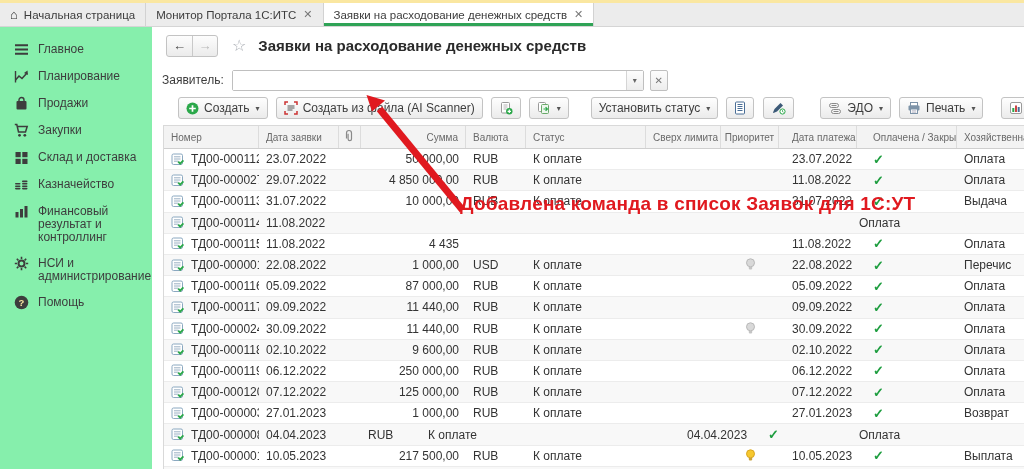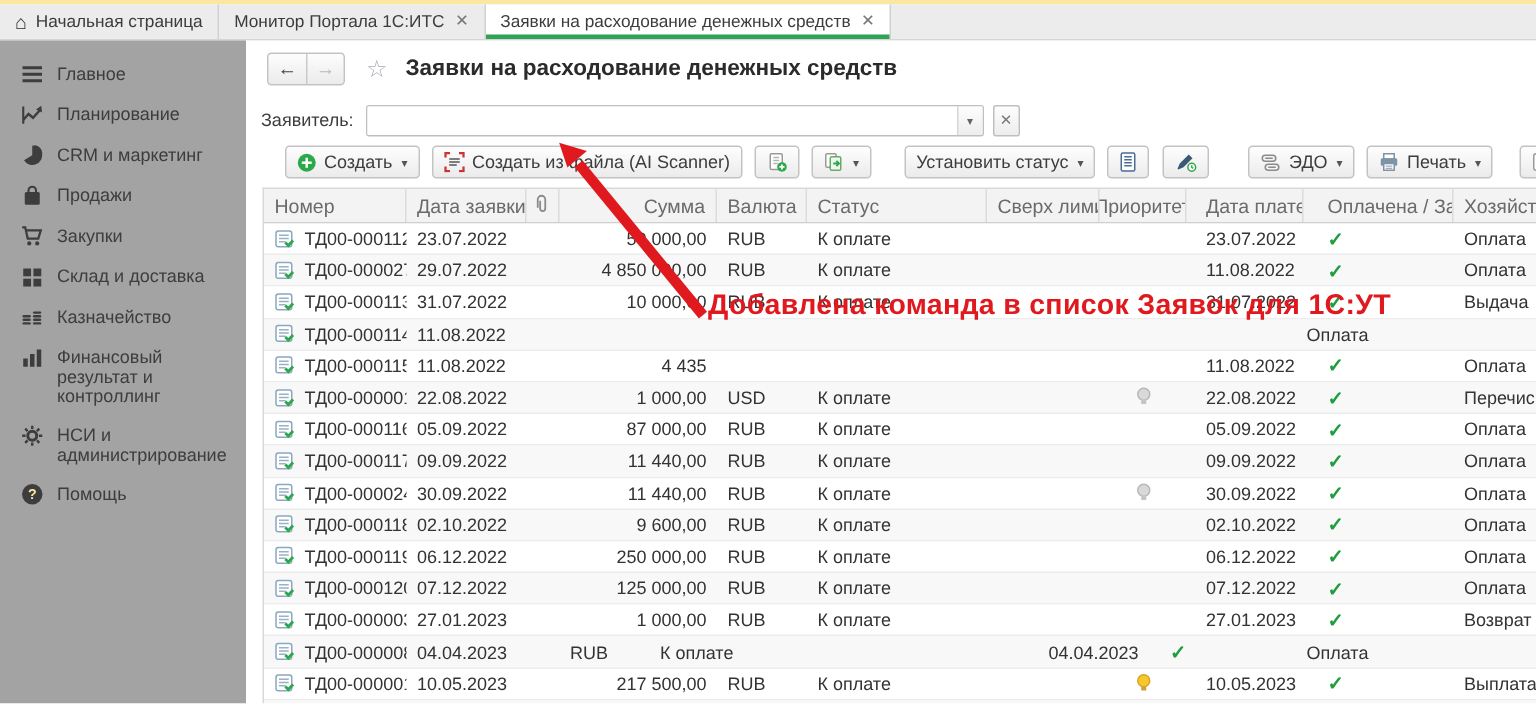--- a/index.html
+++ b/index.html
@@ -13,21 +13,21 @@
   .tab { display:flex; align-items:center; padding:0 10px; font-size:11.5px; color:#3c3c3c;
          border-right:1px solid #d2d2d2; position:relative; cursor:default; white-space:nowrap; }
   .tab .homeic { font-size:13px; margin-right:6px; color:#2b2b2b; }
   .tab.active { background:#fff; }
   .tab.active::after { content:""; position:absolute; left:0; right:0; bottom:0; height:3px; background:#2fa356; }
   .tab .close { margin-left:7px; color:#777; font-size:11px; line-height:1; }
 
   .main { display:flex; height:442px; }
 
   
-  .sidebar { width:164px; background:#a3a3a3; padding:9px 0 0 14px; flex:none; }
+  .sidebar { width:152px; background:#86efac; padding:9px 0 0 14px; flex:none; }
   .side-item { display:flex; align-items:flex-start; gap:9px; padding:6px 6px 6px 0; font-size:12px; color:#3d3d3d; cursor:default; }
   .side-item .sic { width:15px; height:15px; flex:none; margin-top:0; }
   .side-item .slabel { line-height:13px; padding-top:1px; }
 
   
   .content { flex:1; position:relative; background:#fff; overflow:hidden; }
 
   .nav-row { display:flex; align-items:center; margin:7px 0 0 14px; height:23px; }
   .navbtns { display:flex; border:1px solid #c3c3c3; border-radius:3px; overflow:hidden; background:linear-gradient(#fdfdfd,#ebebeb); }
   .navbtn { width:25px; height:20px; display:flex; align-items:center; justify-content:center; font-size:13px; color:#444; }
@@ -45,21 +45,21 @@
 
   .toolbar { display:flex; align-items:center; margin-top:5px; height:24px; }
   .tbtn { height:22px; border:1px solid #c3c3c3; border-radius:3px; background:linear-gradient(#fefefe,#ebebeb);
           display:inline-flex; align-items:center; gap:5px; padding:0 7px; font-size:12px; color:#3d3d3d; white-space:nowrap; }
   .tbtn .caret { font-size:8px; color:#555; margin-left:1px; }
   .tbtn svg { flex:none; }
 
   
   .grid { margin:5px 0 0 11px; border-top:1px solid #d9d9d9; border-left:1px solid #d9d9d9; width:1013px; }
   .thead { display:flex; height:23px; background:#f3f3f3; border-bottom:1px solid #cfcfcf; }
-  .th { font-size:13px; color:#6a6a6a; display:flex; align-items:center; padding:0 7px; border-right:1px solid #dcdcdc; overflow:hidden; white-space:nowrap; }
+  .th { font-size:10px; color:#6a6a6a; display:flex; align-items:center; padding:0 7px; border-right:1px solid #dcdcdc; overflow:hidden; white-space:nowrap; }
   .tr { display:flex; height:21.2px; border-bottom:1px solid #ececec; background:#fff; }
   .tr.alt { background:#f8f8f8; }
   .td { font-size:12px; color:#333; display:flex; align-items:center; padding:0 7px; overflow:hidden; white-space:nowrap; }
   .c1{width:95px;} .c2{width:80px;} .c3{width:22px;padding:0 4px;} .c4{width:105px;justify-content:flex-end;}
   .c5{width:60px;} .c6{width:120px;} .c7{width:75px;} .c8{width:58px;justify-content:center;}
   .c9{width:78px;padding-left:13px;} .c10{width:100px;padding-left:16px;} .c11{flex:1;}
   .ric { width:14px; height:13px; margin-right:6px; flex:none; }
   .chk { color:#1f9e40; font-weight:bold; font-size:13px; }
   .bulb { width:11px; height:14px; }
 
@@ -98,27 +98,20 @@
           </svg></span>
       <span class="slabel">Главное</span>
     </div>
       <div class="side-item">
       <span class="sic"><svg width="15" height="15" viewBox="0 0 15 15">
             <path d="M1.5 13.5V2" stroke="#3d3d3d" stroke-width="1.4"></path>
             <path d="M1.5 11l3.5-4 3 2.5L13 4" fill="none" stroke="#3d3d3d" stroke-width="1.6"></path>
             <path d="M13.5 1.5 14 6l-4-2z" fill="#3d3d3d"></path>
           </svg></span>
       <span class="slabel">Планирование</span>
-    </div>
-      <div class="side-item">
-      <span class="sic"><svg width="15" height="15" viewBox="0 0 15 15">
-            <path d="M7.5 7.5 7.5 1A6.5 6.5 0 1 1 2 10.8z" fill="#3d3d3d"></path>
-            <path d="M9 .7a6.5 6.5 0 0 1 5.3 5.6L9 6.3z" fill="#3d3d3d"></path>
-          </svg></span>
-      <span class="slabel">CRM и маркетинг</span>
     </div>
       <div class="side-item">
       <span class="sic"><svg width="15" height="15" viewBox="0 0 15 15">
             <rect x="2.5" y="5" width="10" height="8.5" rx="1" fill="#3d3d3d"></rect>
             <path d="M5 5.5V4a2.5 2.5 0 0 1 5 0v1.5" fill="none" stroke="#3d3d3d" stroke-width="1.4"></path>
           </svg></span>
       <span class="slabel">Продажи</span>
     </div>
       <div class="side-item">
       <span class="sic"><svg width="15" height="15" viewBox="0 0 15 15">

